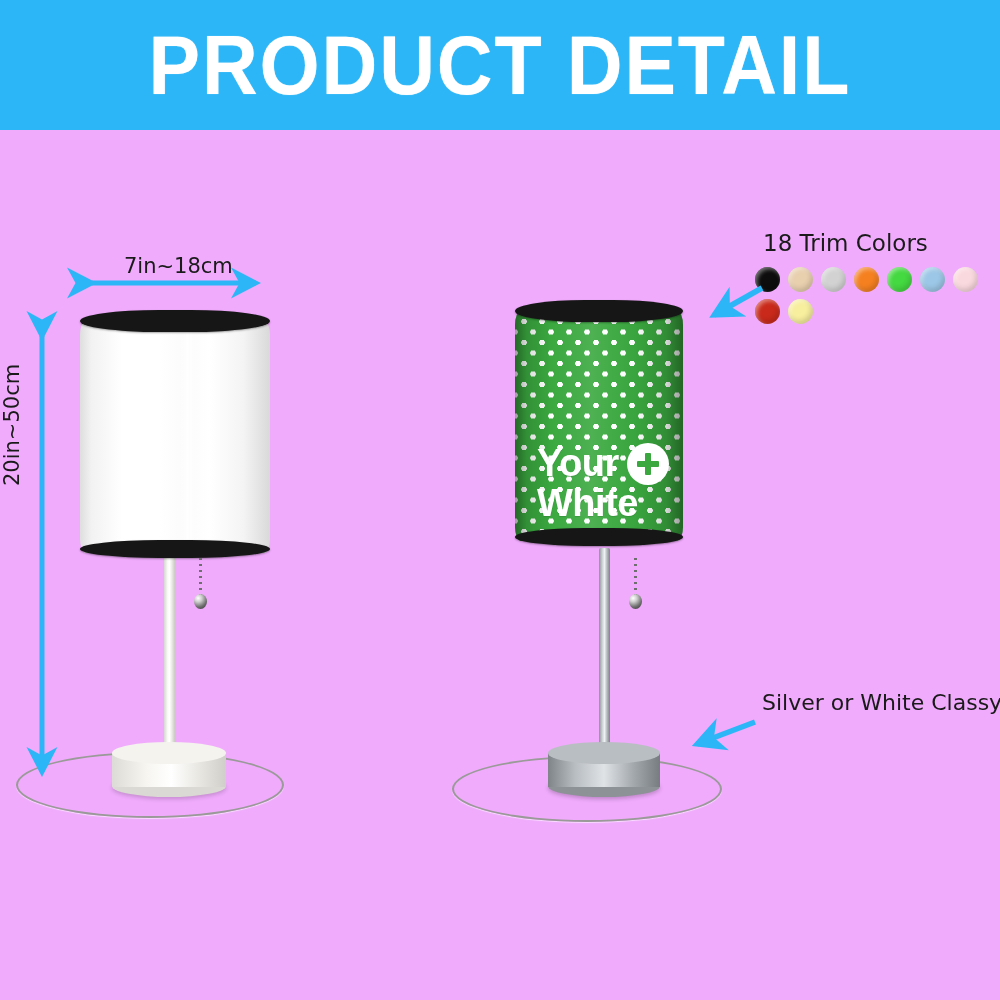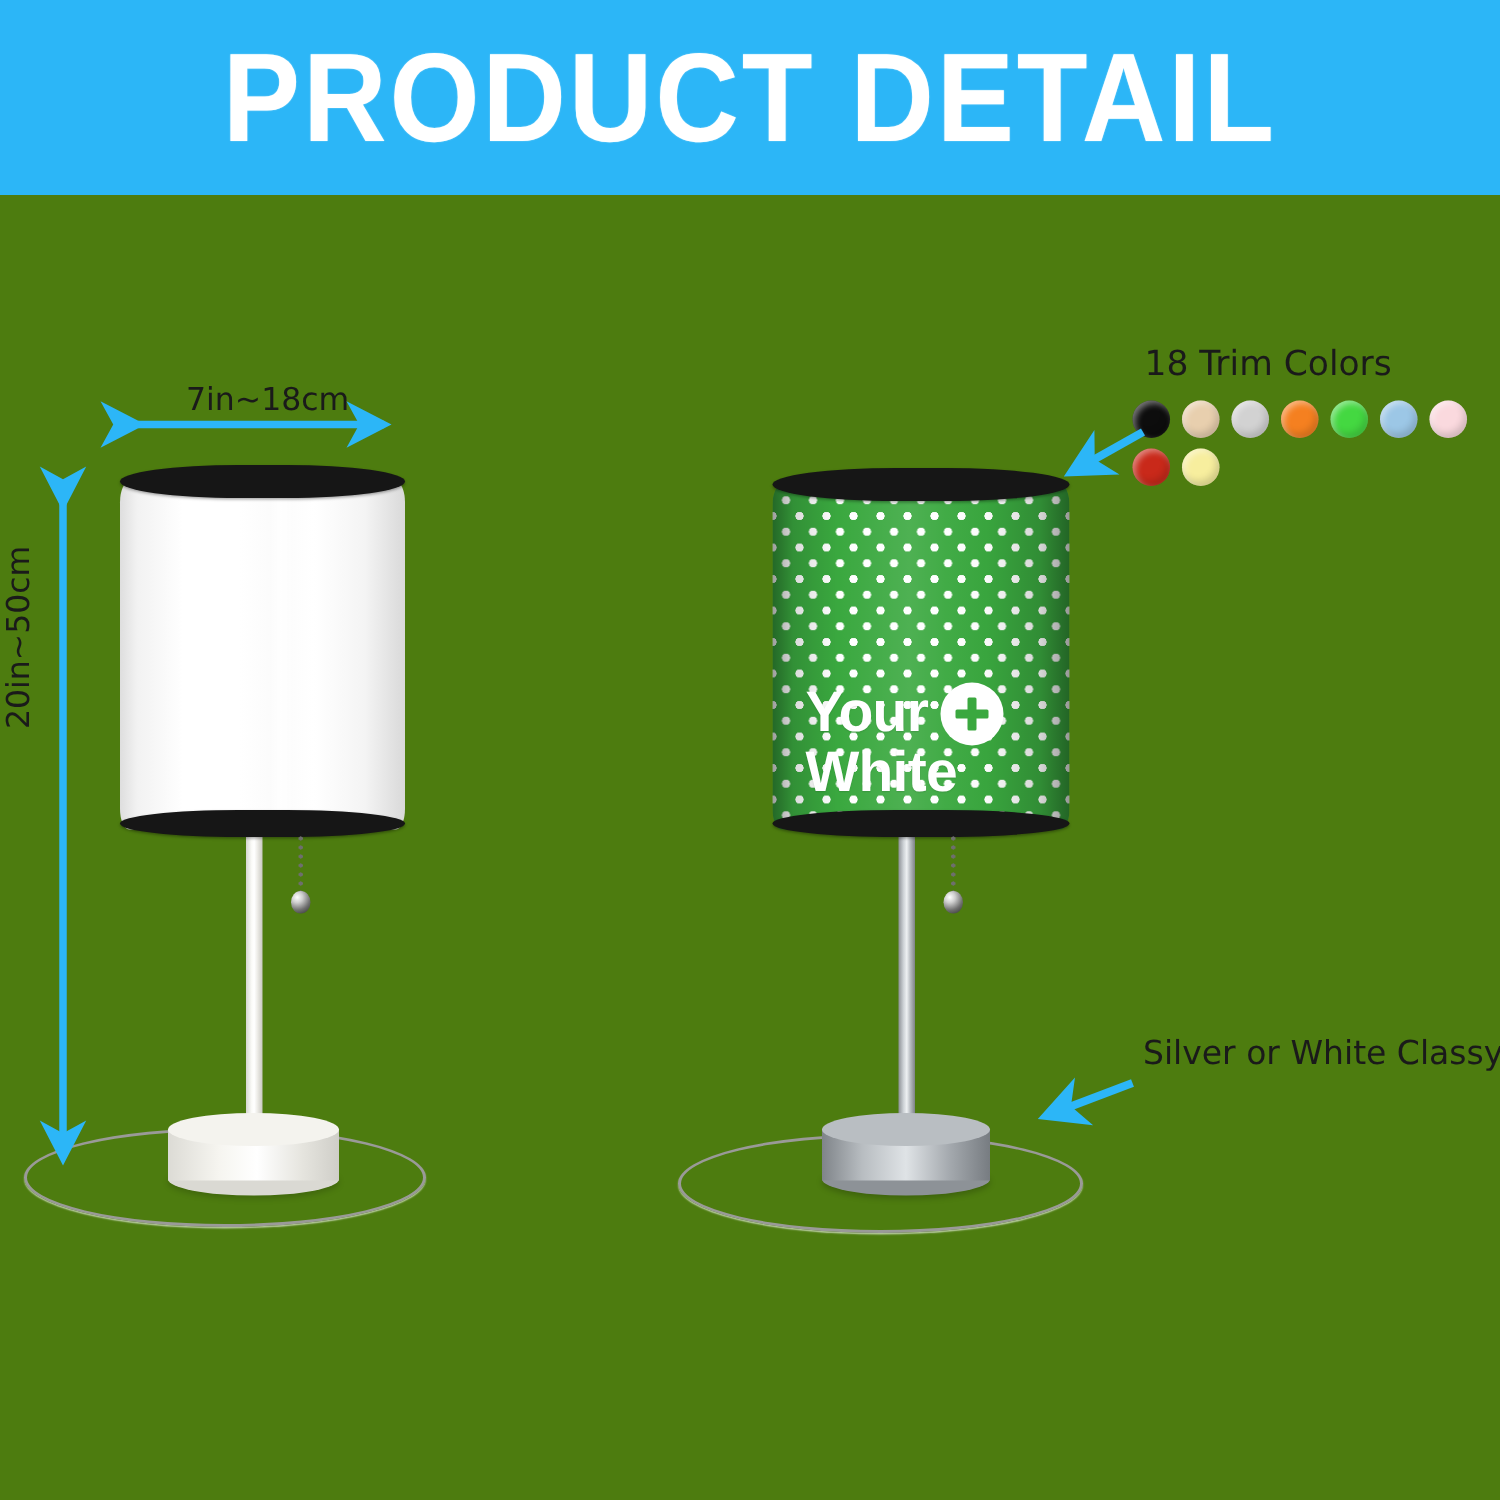--- a/index.html
+++ b/index.html
@@ -7,21 +7,21 @@
     padding: 0;
     background: #ffffff;
   }
   body {
     font-family: "Liberation Sans", sans-serif;
   }
   #page {
     position: relative;
     width: 1000px;
     height: 1000px;
-    background: #4d7c0f;
+    background: #f0abfc;
     overflow: hidden;
   }
 
   
   #banner {
     position: absolute;
     left: 0; top: 0;
     width: 1000px;
     height: 130px;
     background: #2cb6f7;
@@ -304,21 +304,21 @@
     <div class="cord" style="left:452px; top:756px; width:266px; height:62px;"></div>
 
     <div class="base base-silver" style="left:548px; top:742px; width:112px; height:56px;">
       <div class="base-bottom"></div>
       <div class="base-side"></div>
       <div class="base-top"></div>
     </div>
 
     <div class="pole pole-silver" style="left:599px; top:548px; height:212px;"></div>
 
-    <div class="shade-wrap" style="left:515px; top:312px; width:198px; height:246px;">
+    <div class="shade-wrap" style="left:515px; top:300px; width:168px; height:246px;">
       <div class="shade-body green-shade-body" style="top:11px; height:230px;">
         <div class="green-shade-shading"></div>
         <div class="green-shade-design" style="top:132px;">
           <div class="design-row">
             <span class="design-word">Your</span>
             <span class="design-plus-circle"></span>
           </div>
           <div class="design-row">
             <span class="design-word">White</span>
           </div>

